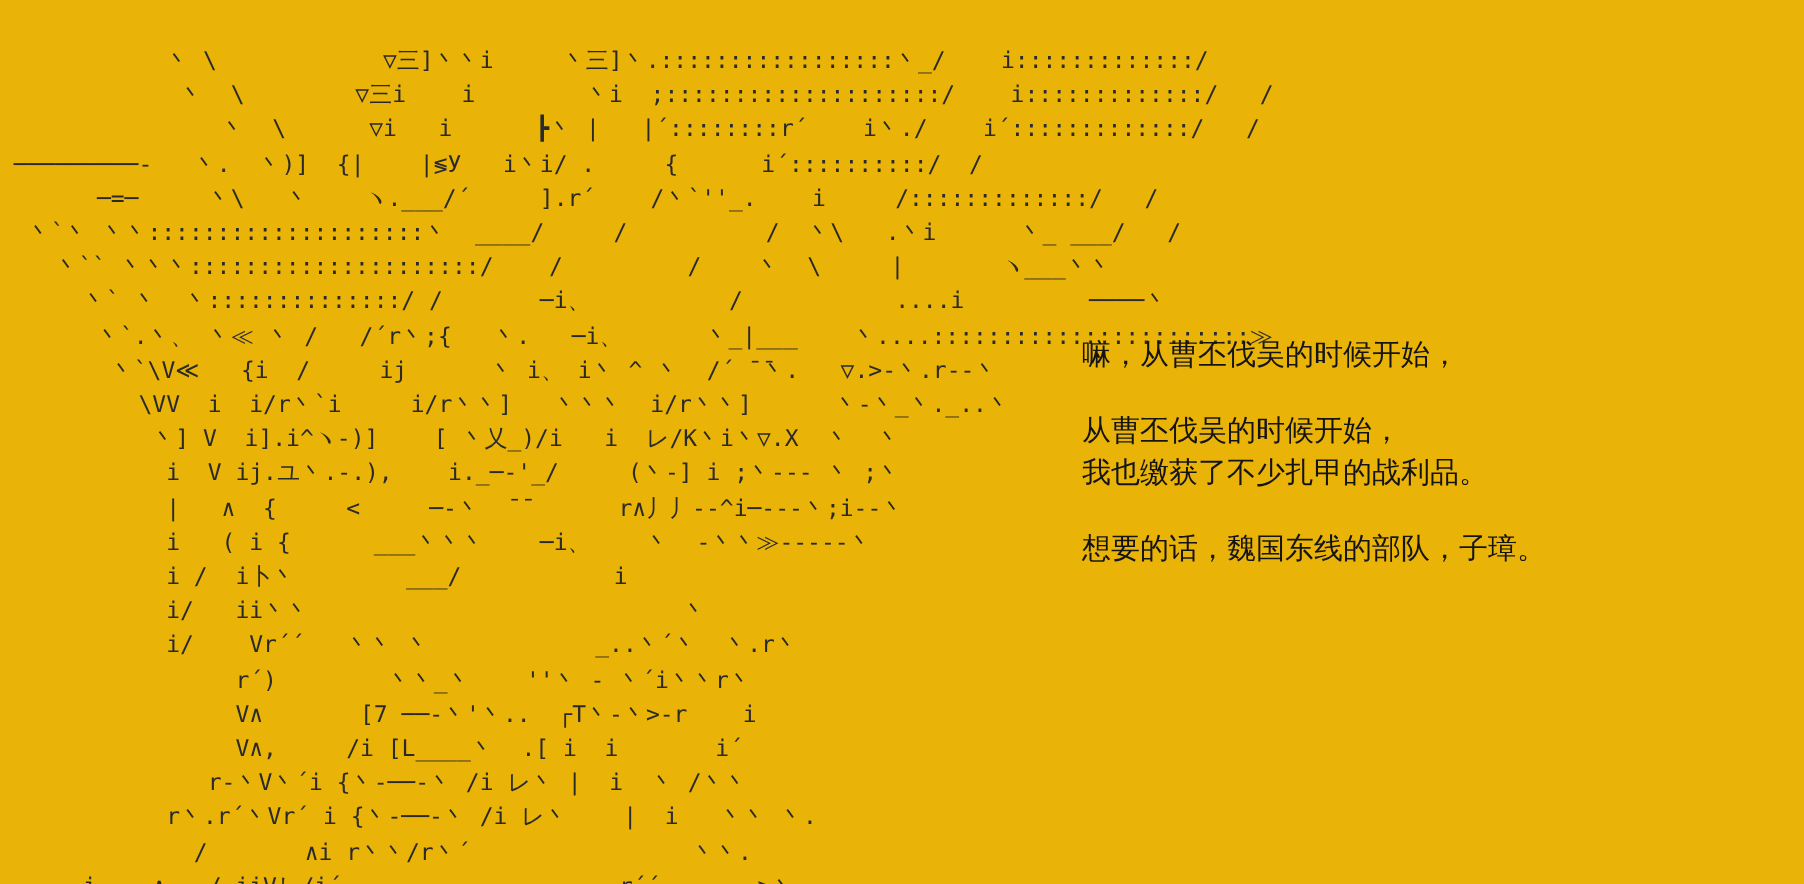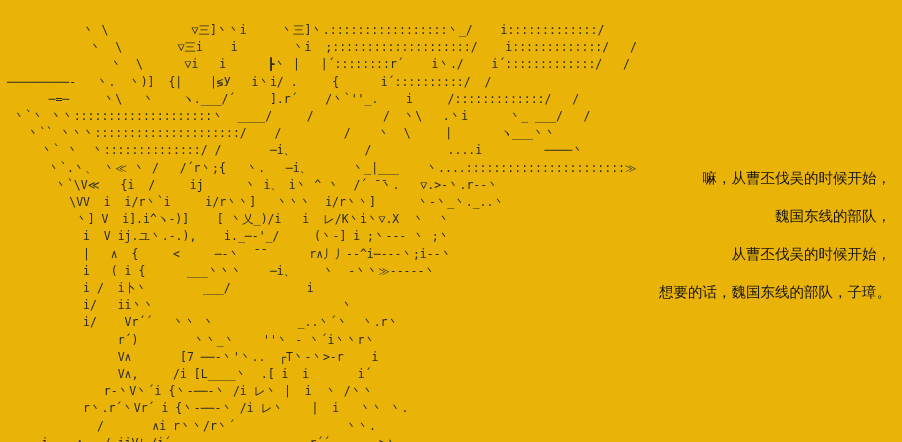--- a/index.html
+++ b/index.html
@@ -38,21 +38,20 @@
     color: #2a2a2a;
     -webkit-font-smoothing: none;
   }
 
   
   .dialogue {
     position: absolute;
     left: 541px;
     top: 168px;
     width: 350px;
-    text-align: right;
   }
   .para {
     margin: 0 0 17px 0;
   }
   .para:last-child {
     margin-bottom: 0;
   }
   .line {
     font-family: "DejaVu Sans", "Liberation Sans", sans-serif;
     font-size: 14.5px;
@@ -93,25 +92,25 @@
       i    ∧   / iiVし/i´                    r´´       &gt;丶
                                                           ]</pre>
 
   <div class="dialogue">
 
     <div class="para">
       <div class="line">嘛，从曹丕伐吴的时候开始，</div>
     </div>
 
     <div class="para">
-      <div class="line">魏国东线的部队，</div>
     </div>
 
     <div class="para">
       <div class="line">从曹丕伐吴的时候开始，</div>
+      <div class="line">我也缴获了不少扎甲的战利品。</div>
     </div>
 
     <div class="para">
       <div class="line">想要的话，魏国东线的部队，子璋。</div>
     </div>
 
   </div>
 
 </div>
 

